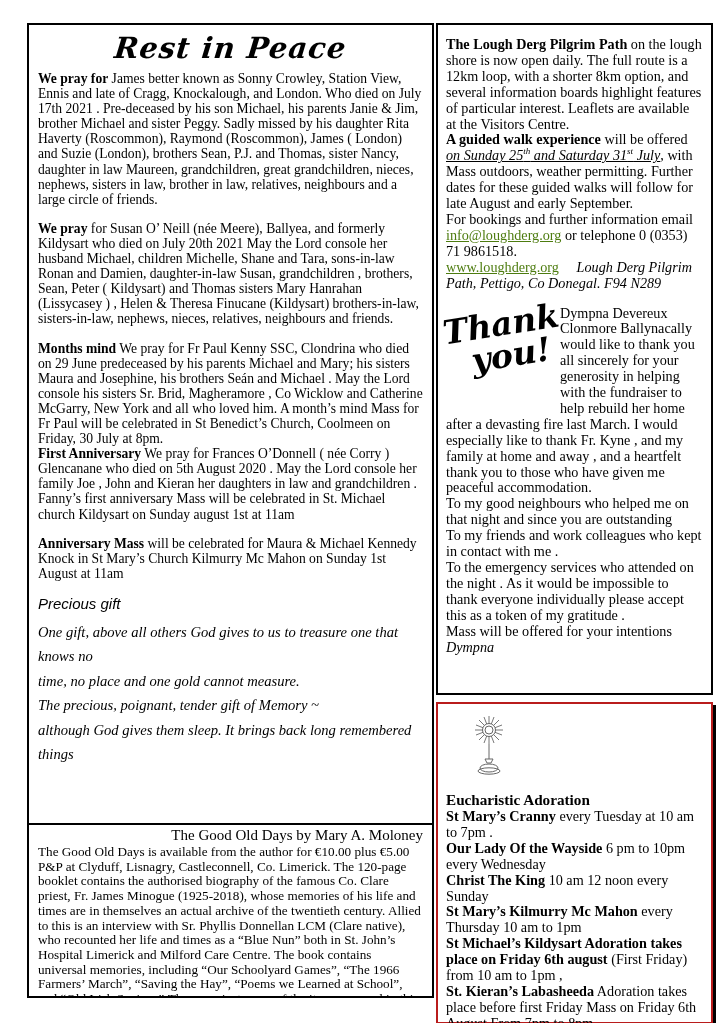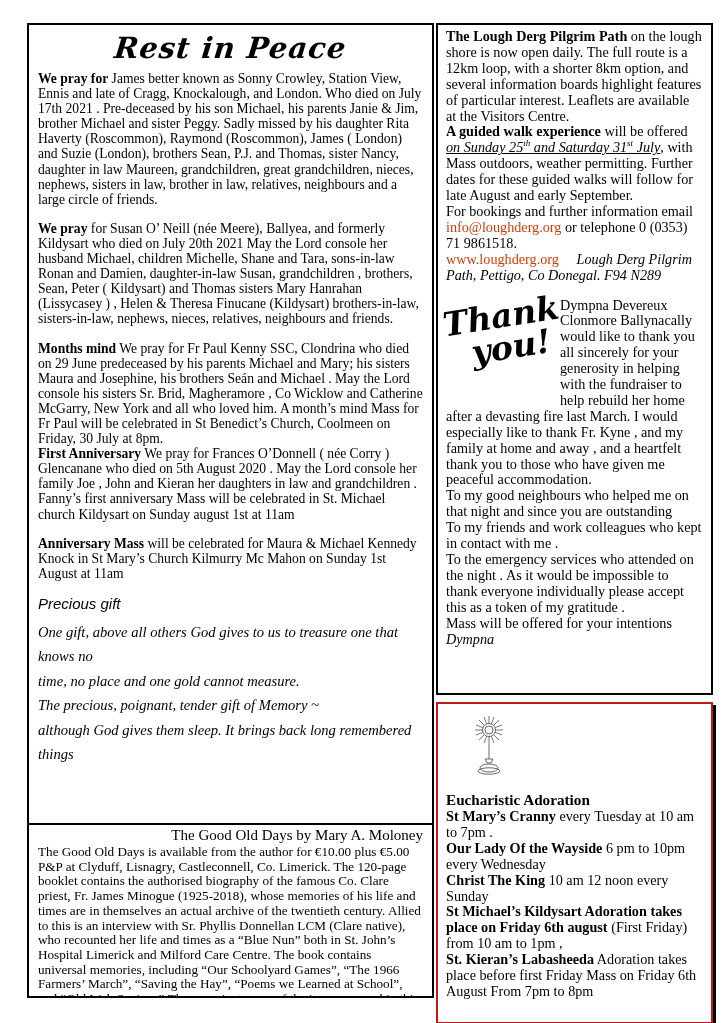--- a/index.html
+++ b/index.html
@@ -19,27 +19,27 @@
   .precious{margin-top:12px;}
   .precious-heading{font-family:"Liberation Sans", sans-serif;font-style:italic;
     font-size:15px;margin:2px 0 8px 0;}
   .poem-line{font-family:"Liberation Serif", serif;font-style:italic;
     font-size:14.6px;line-height:24.5px;}
   .god-box{margin-top:-2px;height:175px;padding:2px 9px;}
   .god-title{font-size:15px;line-height:17px;margin-bottom:1px;text-align:right;}
   .god-body{font-size:13.2px;line-height:14.7px;}
 
   
-  .lough-box{height:672px;padding:4px 8px;}
+  .lough-box{height:672px;padding:12px 8px;}
   .rt{font-size:14.2px;line-height:15.9px;}
   .rt p{margin:0;}
   .rt .b{font-weight:bold;}
   .iu{font-style:italic;text-decoration:underline;}
   .it{font-style:italic;}
-  .link{color:#c2410c;}
+  .link{text-decoration:underline;color:#4d7c0f;}
   sup{font-size:9px;line-height:0;}
   .thanks{margin-top:14px;}
   .ty-logo{float:left;width:108px;height:104px;margin:2px 6px 0 0;
     transform:rotate(-9deg);font-family:"DejaVu Serif", serif;
     font-style:italic;font-weight:bold;}
   .ty-l1{font-size:33px;line-height:34px;margin-left:2px;}
   .ty-l2{font-size:33px;line-height:30px;margin-left:26px;}
   .thanks p{margin:0;}
   .adoration-box{margin-top:7px;height:300px;padding:9px 8px;
     border:2px solid #b91c1c;box-shadow:3px 3px 0 #000;}
@@ -133,18 +133,19 @@
             <path d="M17 44 L25 44 L23 48 L19 48 Z"></path>
             <ellipse cx="21" cy="53" rx="9" ry="4"></ellipse>
             <ellipse cx="21" cy="56" rx="11" ry="3.2"></ellipse>
           </g>
         </svg>
       </div>
       <div class="ador-heading">Eucharistic Adoration</div>
       <div class="ador-entry"><span class="b">St Mary’s Cranny</span><span>  every Tuesday at 10 am to 7pm .</span></div>
       <div class="ador-entry"><span class="b">Our Lady Of the Wayside</span><span>  6 pm to 10pm every Wednesday</span></div>
       <div class="ador-entry"><span class="b">Christ The King</span><span>  10 am 12 noon every Sunday</span></div>
+      <div class="ador-entry"><span class="b">St Mary’s Kilmurry Mc Mahon</span><span>   every Thursday 10 am to 1pm</span></div>
       <div class="ador-entry"><span class="b">St Michael’s Kildysart  Adoration  takes place on Friday 6th august</span><span>  (First Friday) from 10 am to 1pm ,</span></div>
       <div class="ador-entry"><span class="b"> St. Kieran’s Labasheeda</span><span>  Adoration takes place  before  first Friday  Mass on Friday 6th August From 7pm to 8pm</span></div>
     </section>
   </div>
 
 </div>
 
 </body></html>

